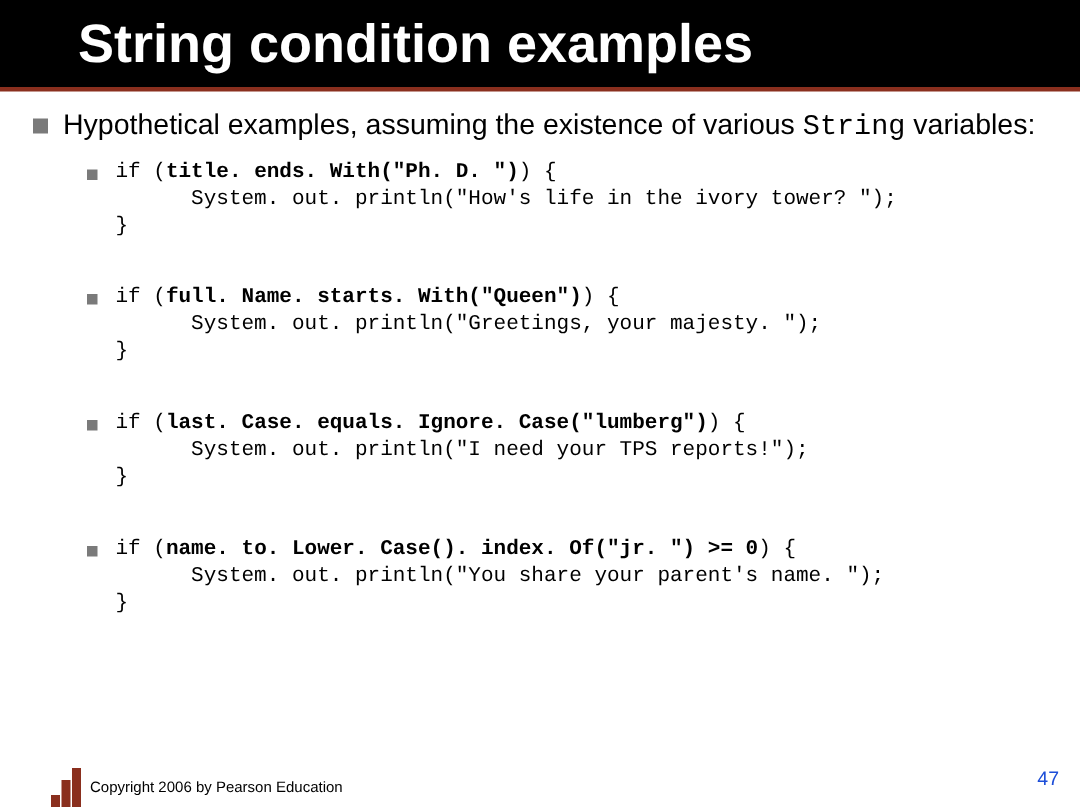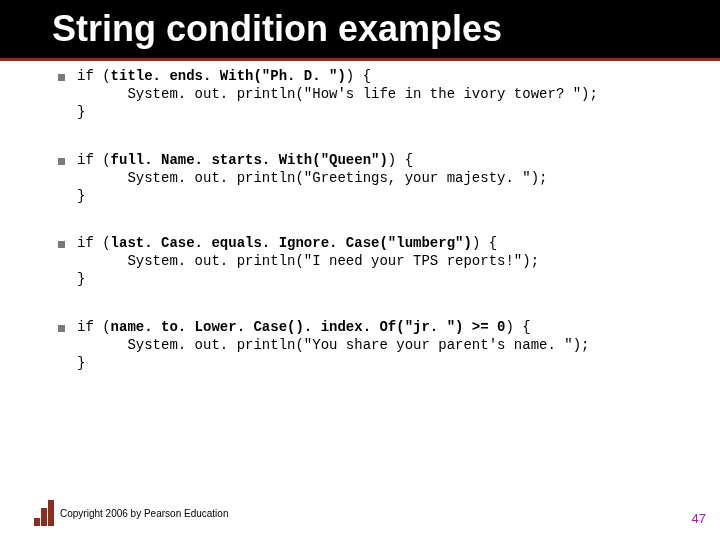--- a/index.html
+++ b/index.html
@@ -57,61 +57,67 @@
     font-family: "Courier New", monospace;
     font-size: 14px;
     line-height: 1.28;
     white-space: pre;
     font-weight: normal;
   }
   pre.code .bold { font-weight: bold; }
   .footer {
     position: absolute;
     left: 34px;
-    bottom: 14px;
+    bottom: 2px;
     display: flex;
     align-items: center;
     gap: 6px;
     font-size: 10px;
     color: #000;
   }
   .footer-icon {
     width: 20px;
     height: 26px;
     position: relative;
   }
   .footer-icon .bar1 { position:absolute; left:0; bottom:0; width:6px; height:8px; background:#8a2f1e; }
   .footer-icon .bar2 { position:absolute; left:7px; bottom:0; width:6px; height:18px; background:#8a2f1e; }
   .footer-icon .bar3 { position:absolute; left:14px; bottom:0; width:6px; height:26px; background:#8a2f1e; }
   .page-num {
     position: absolute;
     right: 14px;
     bottom: 14px;
     font-size: 13px;
-    color: #a21caf;
+    color: #1d4ed8;
   }
   .accent-strip {
     position: absolute;
     top: 58px;
     left: 0;
     width: 720px;
     height: 3px;
     background: #8a2f1e;
   }
 </style>
 </head>
 <body>
 
 <div class="slide">
 
   <div class="title-bar">
     <span>String condition examples</span>
   </div>
   <div class="accent-strip"></div>
 
+  <div class="intro">
+    <div class="bullet-sq"></div>
+    <div class="intro-text">
+      <span>Hypothetical examples, assuming the existence of various </span><span class="mono">String</span><span> variables:</span>
+    </div>
+  </div>
 
   <div class="examples">
 
     <div class="example">
       <div class="sm-bullet"></div>
       <pre class="code"><span>if (</span><span class="bold">title. ends. With("Ph. D. ")</span><span>) {</span>
 <span>      System. out. println("How's life in the ivory tower? ");</span>
 <span>}</span></pre>
     </div>
 

